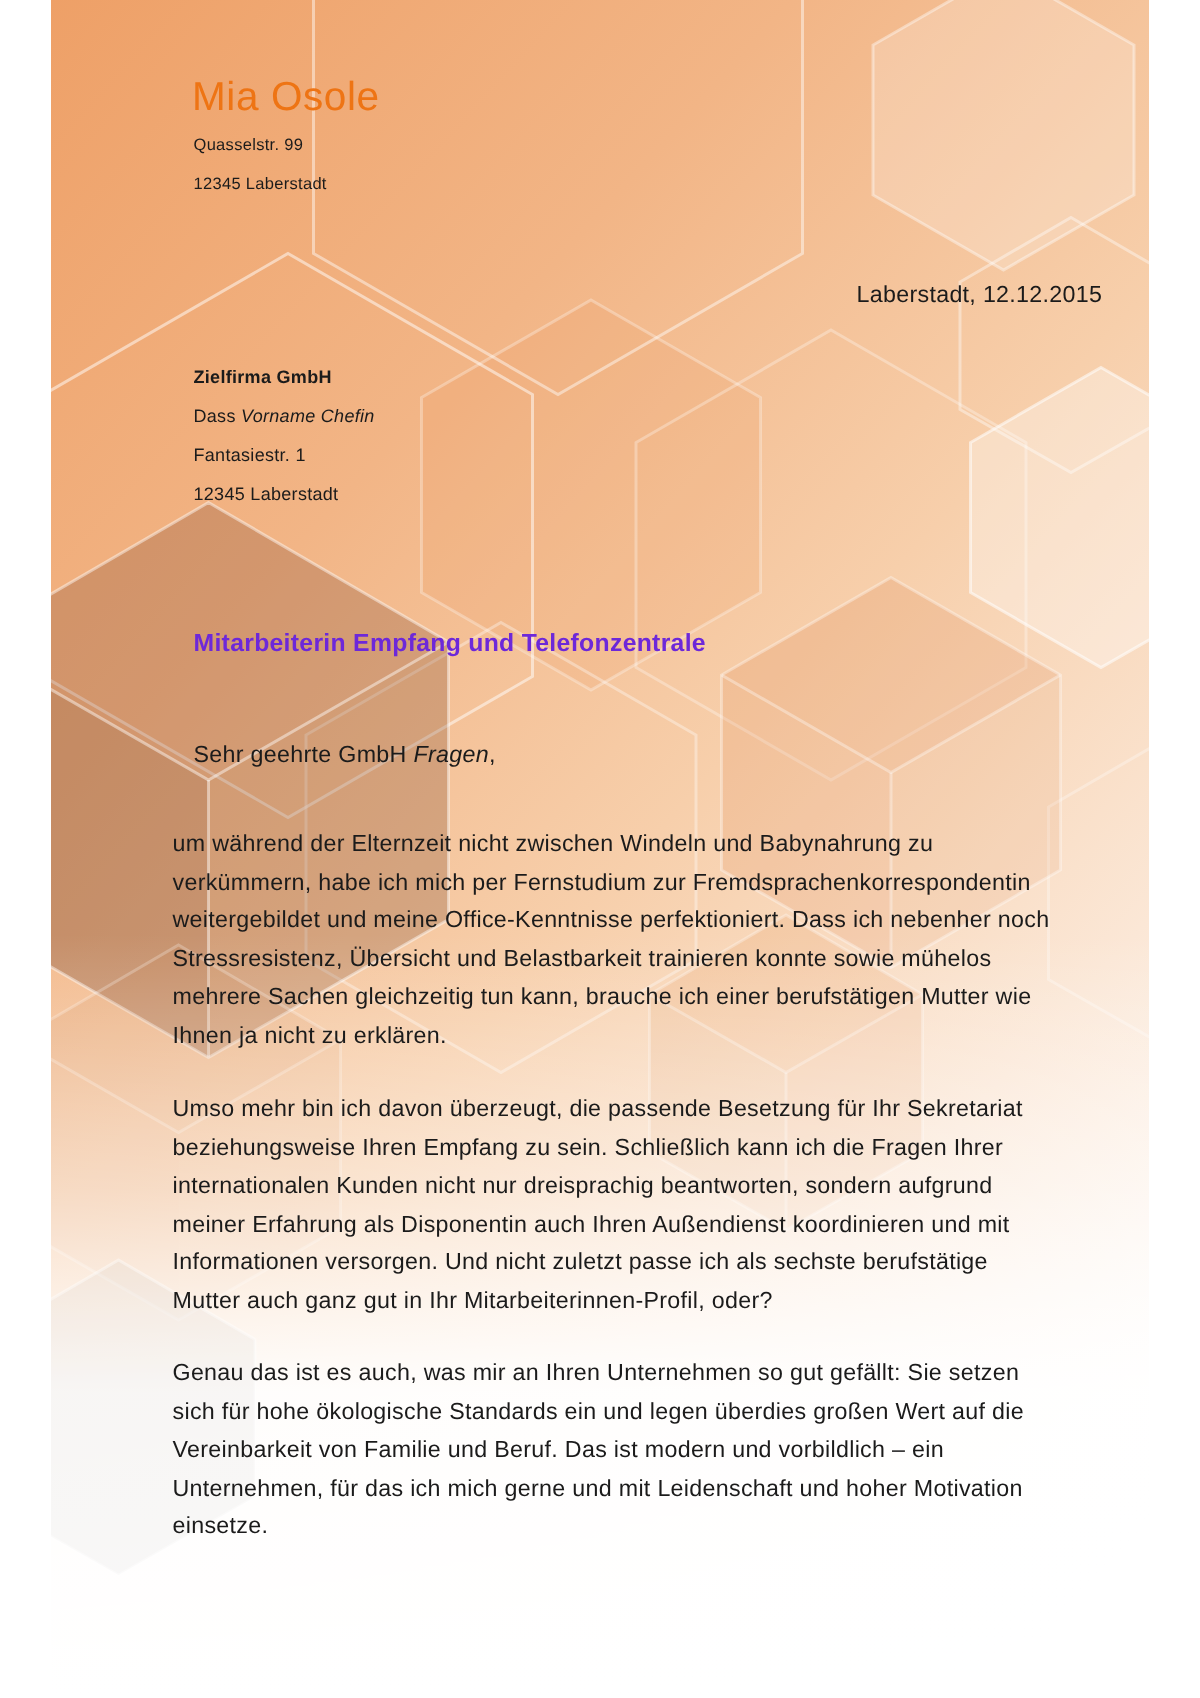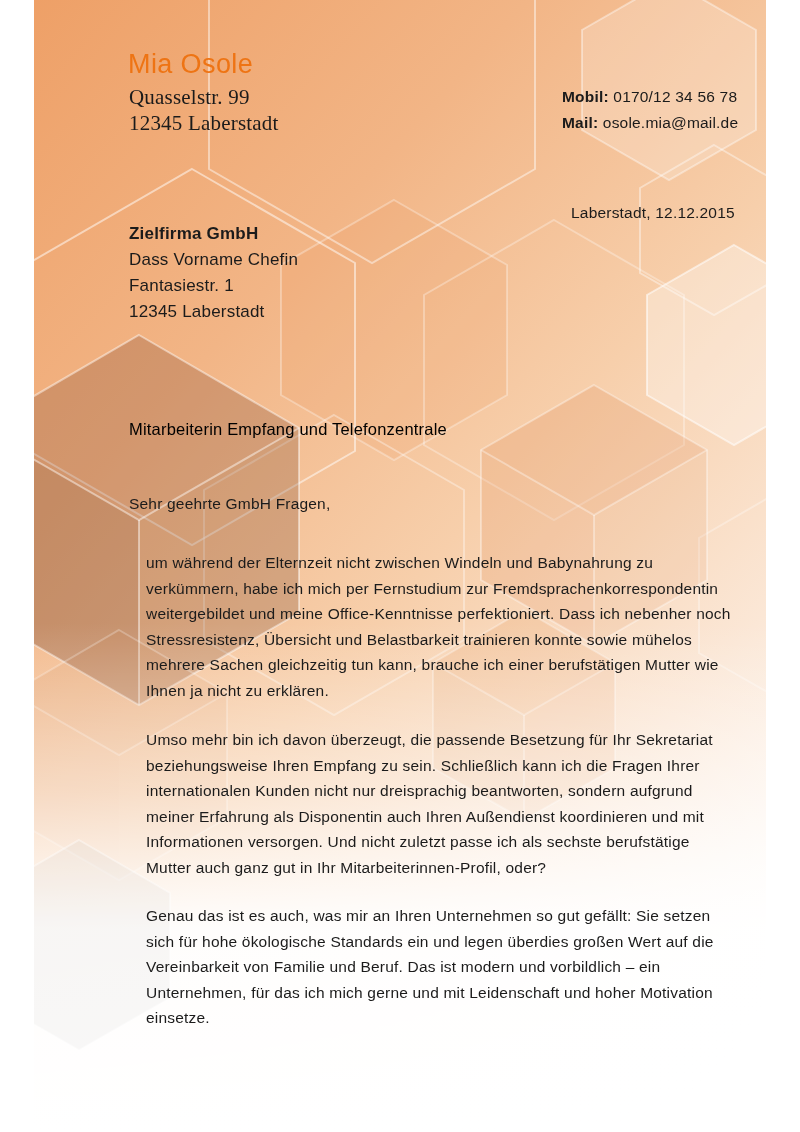--- a/index.html
+++ b/index.html
@@ -25,60 +25,59 @@
   .layer { position: absolute; }
 
   .sender-name {
     left: 94px; top: 49px;
     font-size: 27px;
     letter-spacing: 0.4px;
     color: #EE7414;
   }
   .sender-address {
     left: 95px; top: 84px;
-    font-size: 21px;
+    font-size: 11px;
     line-height: 26px;
     letter-spacing: 0.2px;
     white-space: pre-line;
-    font-family: Liberation Serif, serif;
   }
   .contact-block {
     left: 528px; top: 84px;
     font-size: 15.5px;
     line-height: 26px;
     letter-spacing: 0.2px;
   }
   .contact-block .lbl { font-weight: bold; }
   .dateline {
-    left: 537px; top: 204px;
+    left: 537px; top: 188px;
     font-size: 15.5px;
     letter-spacing: 0.2px;
   }
   .recipient-block {
-    left: 95px; top: 221px;
-    font-size: 17px;
+    left: 95px; top: 238px;
+    font-size: 12px;
     line-height: 26px;
     letter-spacing: 0.2px;
   }
   .recipient-company { font-weight: bold; }
-  .italic { }
+  .italic { font-style: italic; }
   .subject-line {
     left: 95px; top: 420px;
     font-size: 16.5px;
-    font-weight: normal;
-    letter-spacing: 0.2px;
-    color: #000000;
+    font-weight: bold;
+    letter-spacing: 0.2px;
+    color: #6d28d9;
   }
   .greeting {
     left: 95px; top: 495px;
     font-size: 15.5px;
     letter-spacing: 0.2px;
   }
   .para {
-    left: 112px;
+    left: 81px;
     width: 645px;
     font-size: 15.5px;
     line-height: 25.6px;
     letter-spacing: 0.2px;
     white-space: pre-line;
   }
   .para-1 { top: 550px; }
   .para-2 { top: 727px; }
   .para-3 { top: 903px; }
 </style>
@@ -157,24 +156,20 @@
 
     <polygon points="45,840 136,893 136,998 45,1050 -46,998 -46,893" fill="#CFCFCF" fill-opacity="0.15" stroke="#FFFFFF" stroke-opacity="0.40" stroke-width="2"></polygon>
 
     <polygon points="800,862 800,912 768,887" fill="#EF9E63" fill-opacity="0.55"></polygon>
   </svg>
 
   <div class="layer sender-name">Mia Osole</div>
   <div class="layer sender-address"><span>Quasselstr. 99
 12345 Laberstadt</span></div>
 
-  <div class="layer contact-block">
-    <div><span class="lbl">Mobil:</span><span> 0170/12 34 56 78</span></div>
-    <div><span class="lbl">Mail:</span><span> osole.mia@mail.de</span></div>
-  </div>
 
   <div class="layer dateline">Laberstadt, 12.12.2015</div>
 
   <div class="layer recipient-block">
     <div class="recipient-company">Zielfirma GmbH</div>
     <div><span>Dass </span><span class="italic">Vorname Chefin</span></div>
     <div>Fantasiestr. 1</div>
     <div>12345 Laberstadt</div>
   </div>
 

